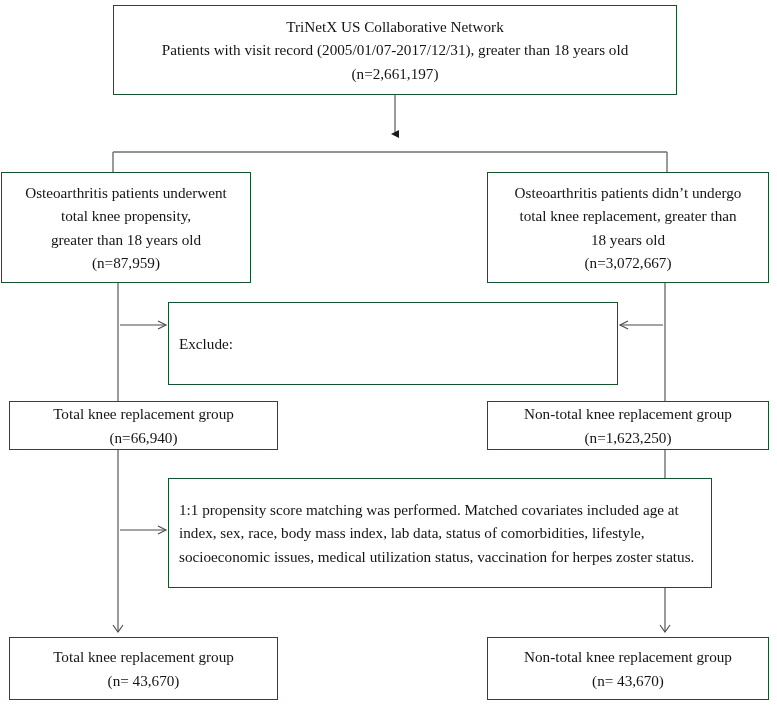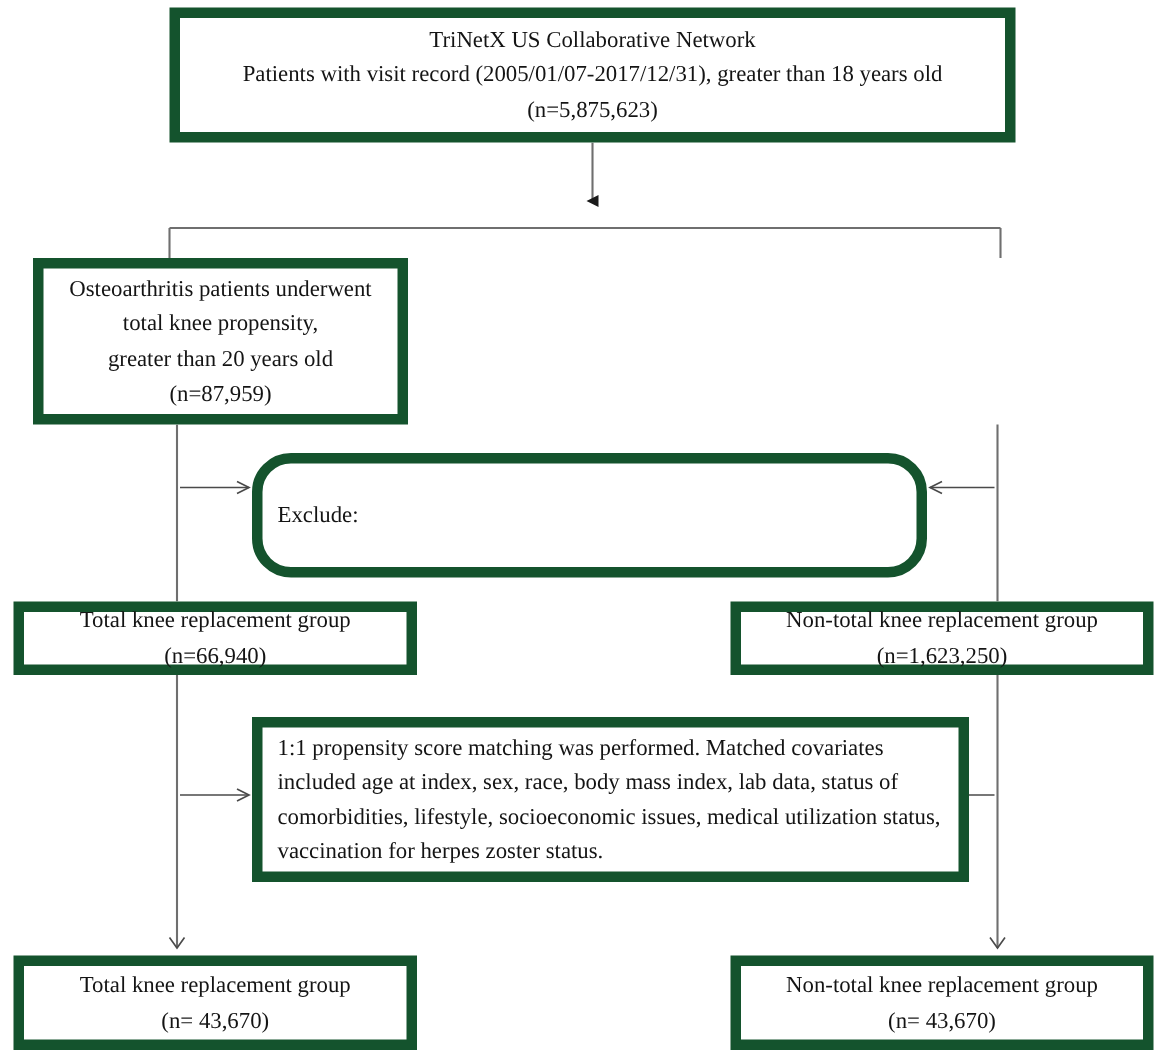--- a/index.html
+++ b/index.html
@@ -12,21 +12,21 @@
     width: 777px;
     height: 708px;
     background: #ffffff;
     font-family: "Liberation Serif", "DejaVu Serif", serif;
     color: #1a1a1a;
     overflow: hidden;
   }
   .box {
     position: absolute;
     box-sizing: border-box;
-    border: 7px solid #14532d;
+    border: 1px solid #14532d;
     background: #ffffff;
     display: flex;
     flex-direction: column;
     justify-content: center;
     font-size: 15.2px;
     line-height: 1.52;
     color: #141414;
   }
   .box.center {
     align-items: center;
@@ -108,46 +108,52 @@
       <line x1="120" y1="530" x2="166" y2="530" stroke="#4a4a4a" stroke-width="1.1" marker-end="url(#openArrowR)"></line>
     </g>
     <g>
       <line x1="663" y1="530" x2="620" y2="530" stroke="#4a4a4a" stroke-width="1.1" marker-end="url(#openArrowR)"></line>
     </g>
   </svg>
 
   <div class="box center" style="left:113px; top:5px; width:564px; height:90px;">
     <div class="line-row">TriNetX US Collaborative Network</div>
     <div class="line-row">Patients with visit record (2005/01/07-2017/12/31), greater than 18 years old</div>
-    <div class="line-row">(n=5,875,623)</div>
+    <div class="line-row">(n=2,661,197)</div>
   </div>
 
-  <div class="box center" style="left:22px; top:172px; width:250px; height:111px;">
+  <div class="box center" style="left:1px; top:172px; width:250px; height:111px;">
     <div class="line-row">Osteoarthritis patients underwent</div>
     <div class="line-row">total knee propensity,</div>
-    <div class="line-row">greater than 20 years old</div>
+    <div class="line-row">greater than 18 years old</div>
     <div class="line-row">(n=87,959)</div>
   </div>
 
+  <div class="box center" style="left:487px; top:172px; width:282px; height:111px;">
+    <div class="line-row">Osteoarthritis patients didn’t undergo</div>
+    <div class="line-row">total knee replacement, greater than</div>
+    <div class="line-row">18 years old</div>
+    <div class="line-row">(n=3,072,667)</div>
+  </div>
 
-  <div class="box left" style="left:168px; top:302px; width:450px; height:83px;border-radius:26px;">
+  <div class="box left" style="left:168px; top:302px; width:450px; height:83px;">
     <div class="line-row">Exclude:</div>
   </div>
 
   <div class="box center" style="left:9px; top:401px; width:269px; height:49px;">
     <div class="line-row">Total knee replacement group</div>
     <div class="line-row">(n=66,940)</div>
   </div>
 
   <div class="box center" style="left:487px; top:401px; width:282px; height:49px;">
     <div class="line-row">Non-total knee replacement group</div>
     <div class="line-row">(n=1,623,250)</div>
   </div>
 
-  <div class="box left" style="left:168px; top:478px; width:478px; height:110px;">
+  <div class="box left" style="left:168px; top:478px; width:544px; height:110px;">
     <div class="line-row">1:1 propensity score matching was performed. Matched covariates included age at index, sex, race, body mass index, lab data, status of comorbidities, lifestyle, socioeconomic issues, medical utilization status, vaccination for herpes zoster status.</div>
   </div>
 
   <div class="box center" style="left:9px; top:637px; width:269px; height:63px;">
     <div class="line-row">Total knee replacement group</div>
     <div class="line-row">(n= 43,670)</div>
   </div>
 
   <div class="box center" style="left:487px; top:637px; width:282px; height:63px;">
     <div class="line-row">Non-total knee replacement group</div>

